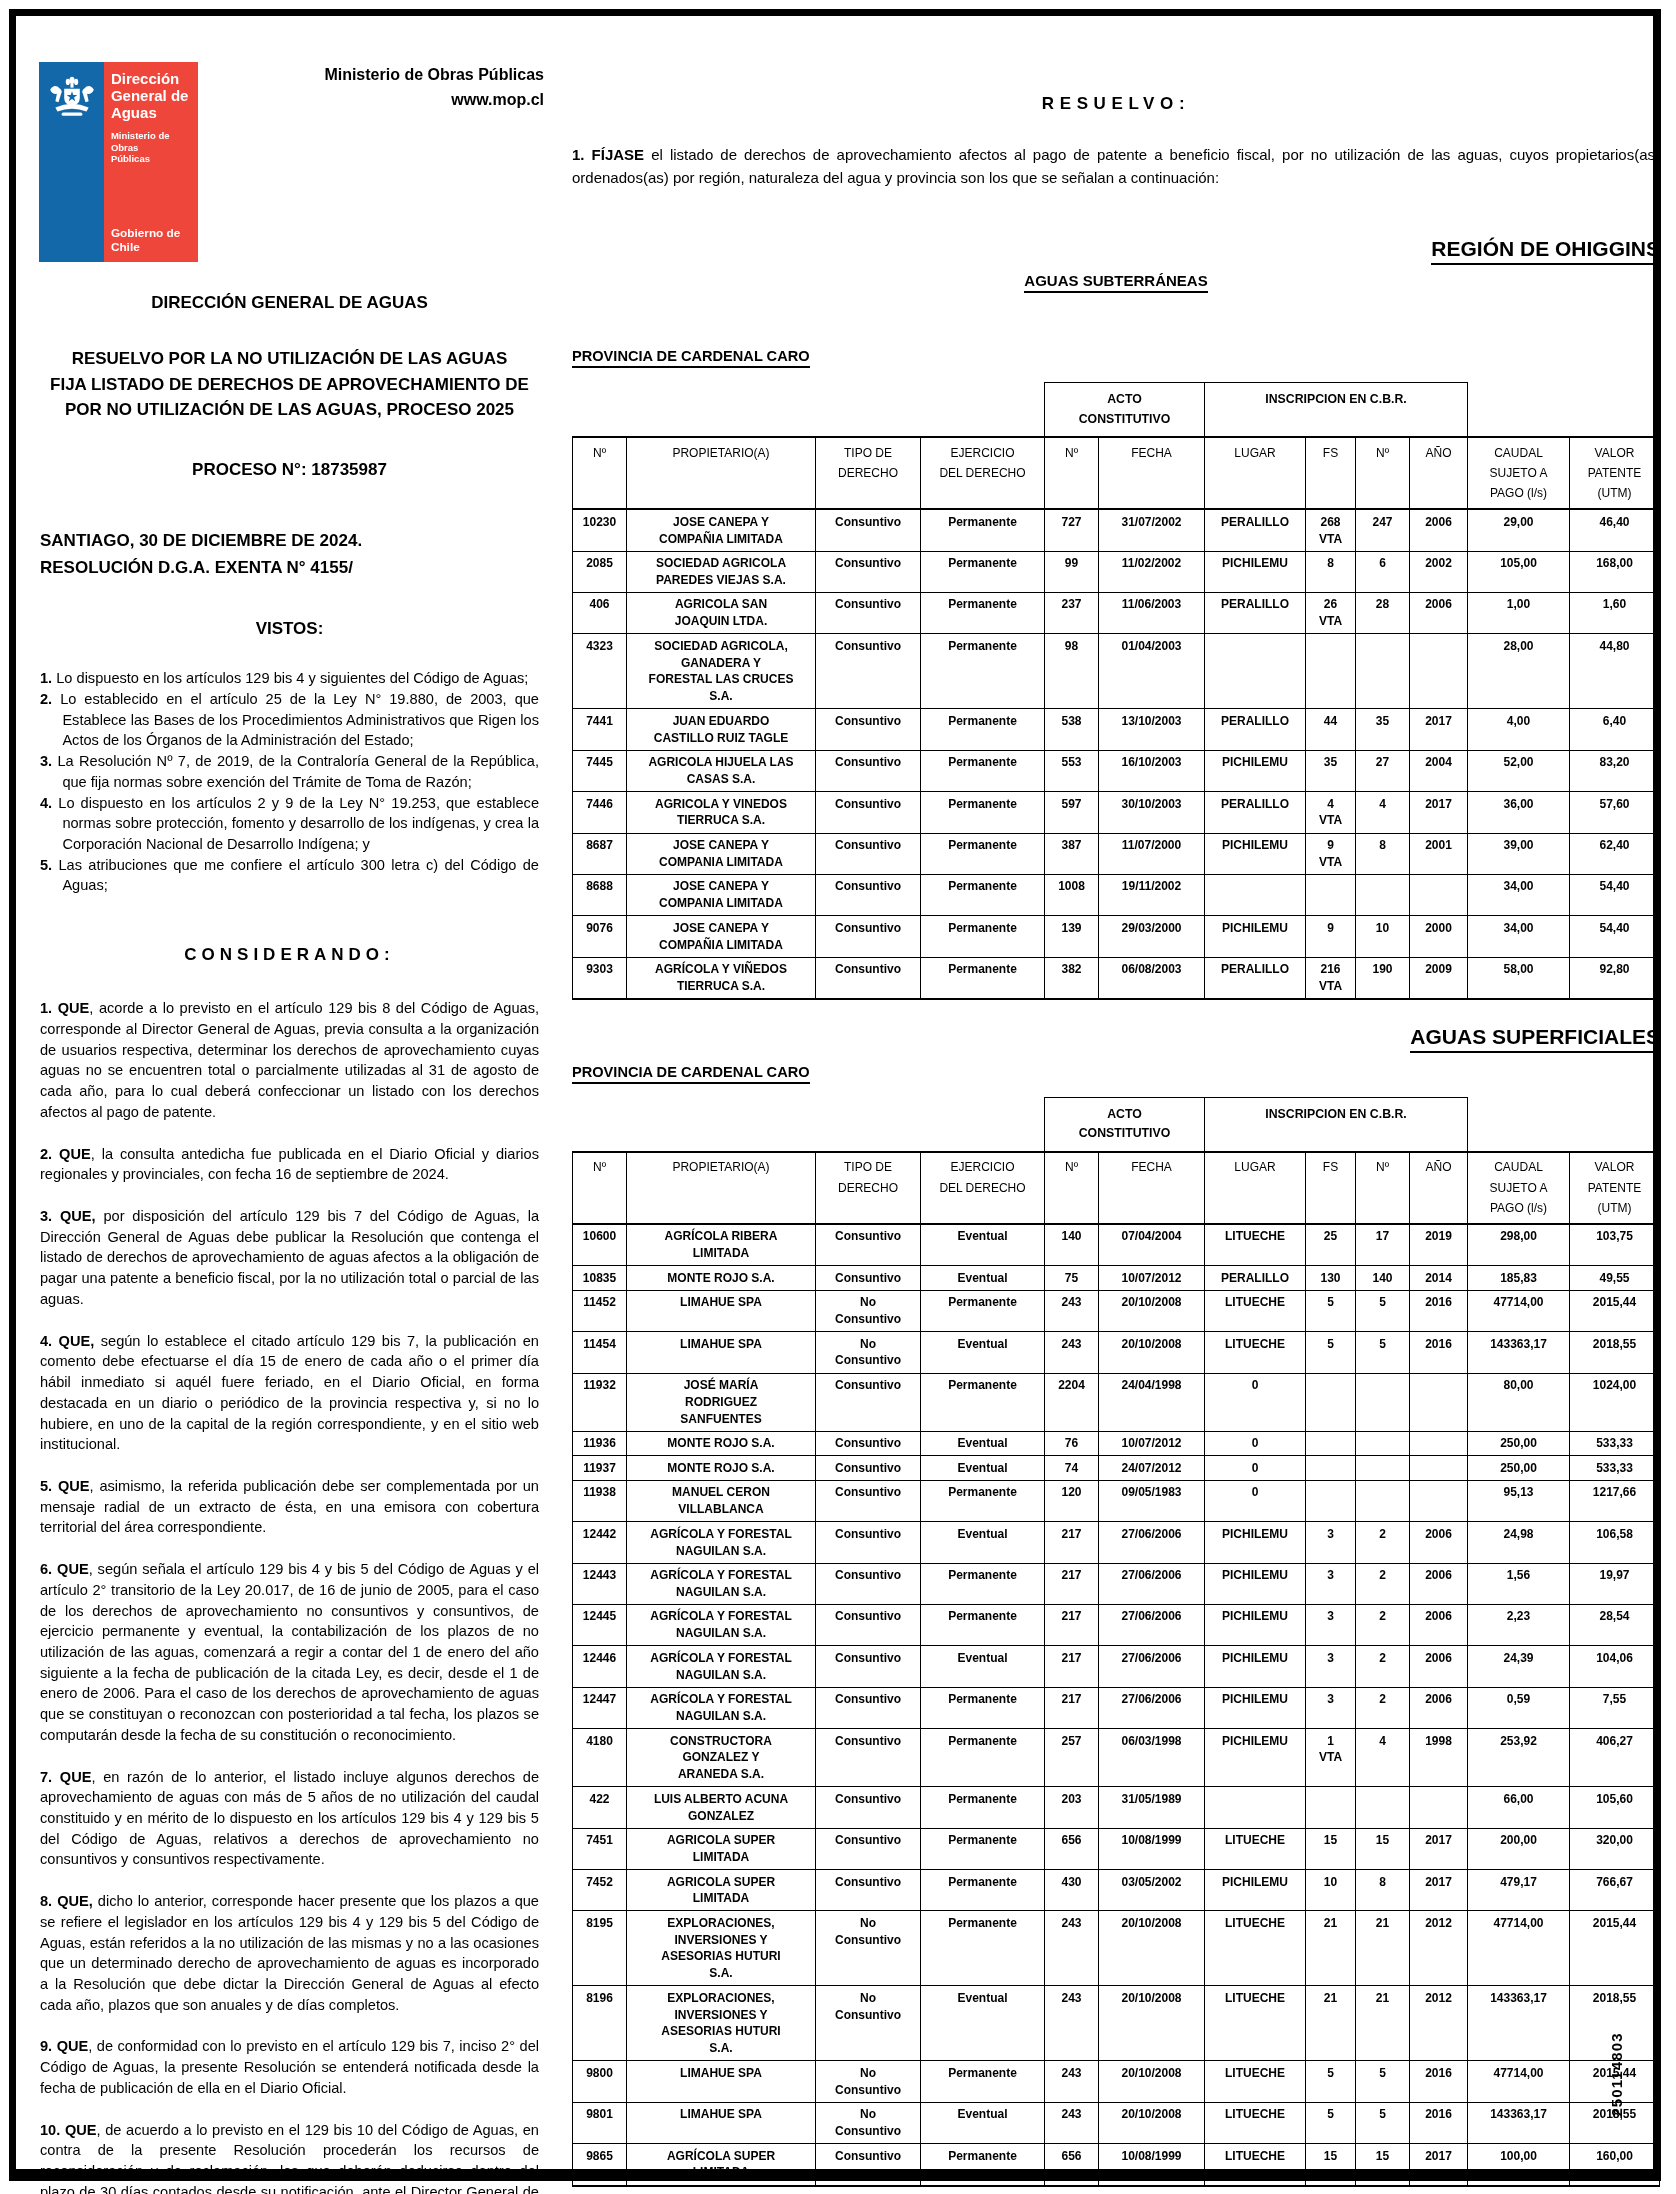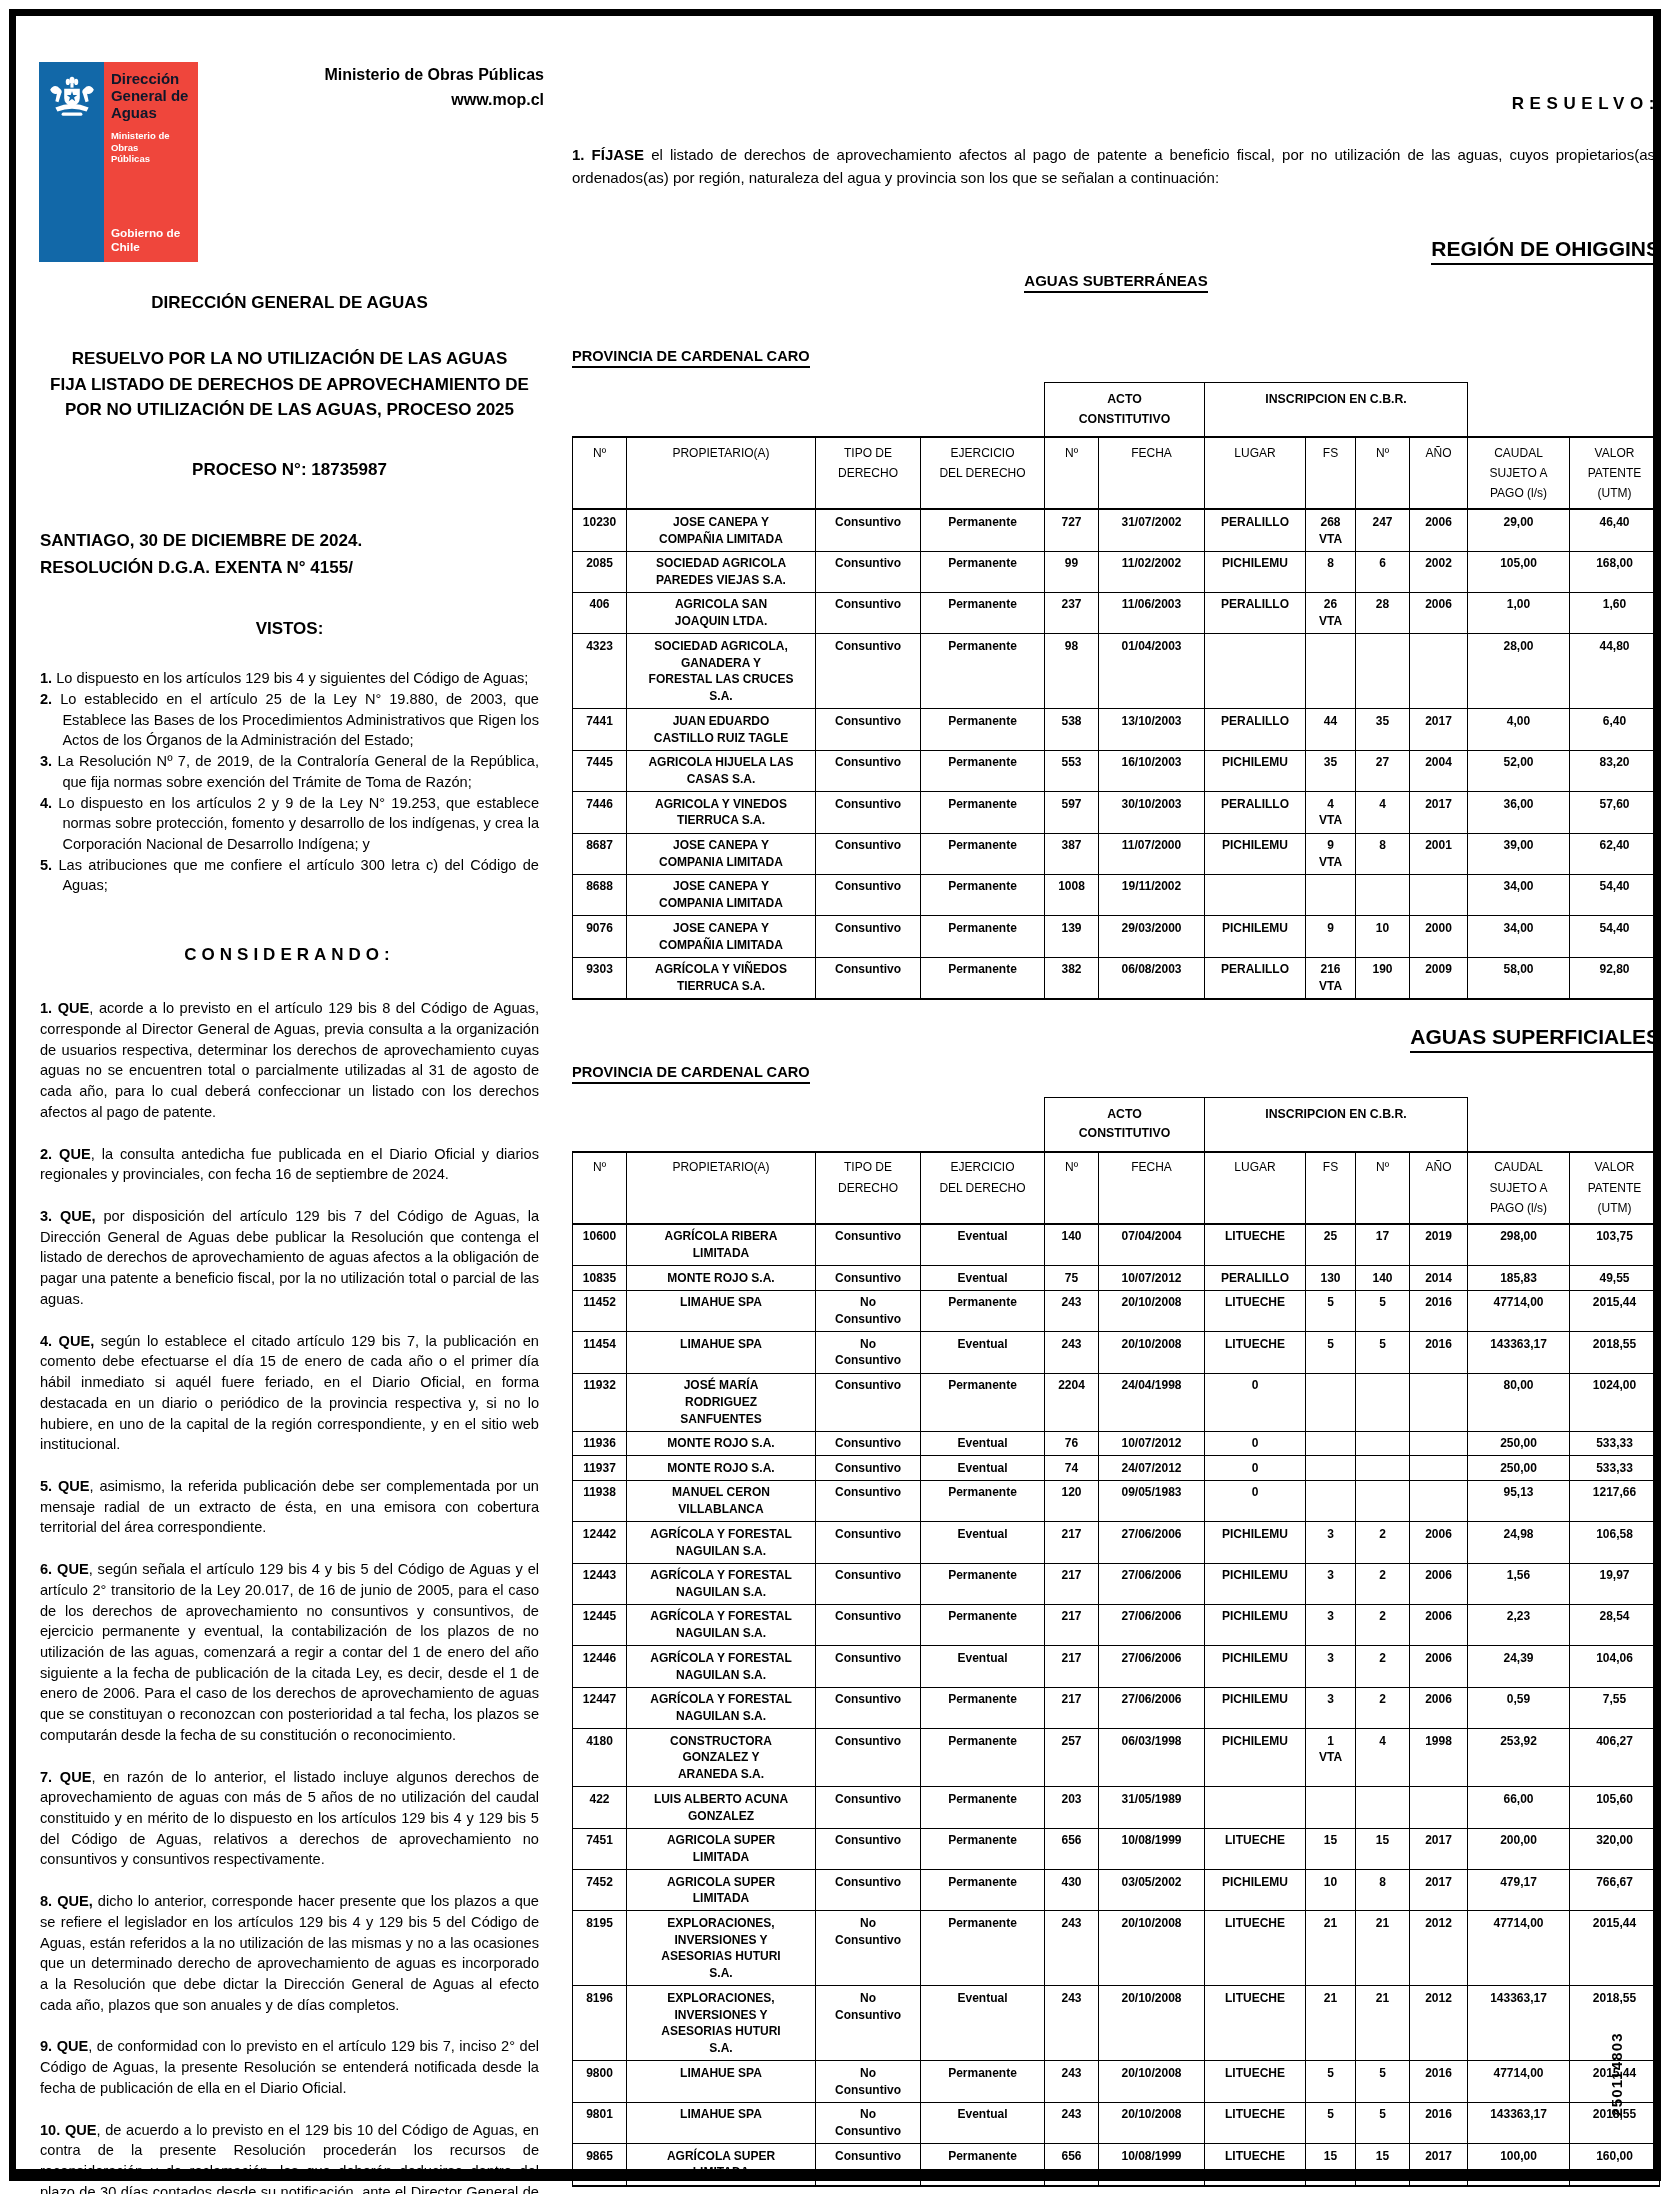--- a/index.html
+++ b/index.html
@@ -5,40 +5,40 @@
   html,body{margin:0;padding:0;background:#888;}
   .page{position:relative;width:1677px;height:2194px;background:#ffffff;
         font-family:"Liberation Sans",sans-serif;color:#000;overflow:hidden;}
   .frame{position:absolute;left:9px;top:9px;width:1652px;height:2172px;
          border:7.3px solid #000;border-bottom-width:12.3px;border-right-width:8.4px;box-sizing:border-box;}
 
   
   .logo{position:absolute;left:39px;top:62px;width:159px;height:200px;display:flex;}
   .logo-blue{width:41%;height:100%;display:flex;justify-content:center;}
   .logo-red{width:59%;height:100%;position:relative;box-sizing:border-box;padding:9px 6.7px;}
-  .logo-org{color:#0f172a;font-weight:bold;font-size:15px;line-height:1.12;}
+  .logo-org{color:#ffffff;font-weight:bold;font-size:15px;line-height:1.12;}
   .logo-min{color:#fff;font-weight:bold;font-size:9.5px;line-height:1.2;margin-top:9px;}
   .logo-gob{position:absolute;left:6.7px;bottom:7.8px;color:#fff;font-weight:bold;font-size:11.8px;}
   .emblem{margin-top:12.3px;}
   .mop-head{position:absolute;left:291px;top:63px;width:253px;text-align:right;
             font-weight:bold;font-size:16px;line-height:1.55;}
 
   
   .leftcol{position:absolute;left:40px;top:291px;width:499px;font-size:14.6px;line-height:1.42;}
   .rightcol{position:absolute;left:572px;top:94px;width:1088px;}
   .doc-title{font-size:17px;font-weight:bold;text-align:center;margin:0 0 31px 0;}
   .doc-subtitle{font-size:17px;font-weight:bold;text-align:center;line-height:1.5;margin:0 0 35px 0;}
   .proceso{font-size:17px;font-weight:bold;text-align:center;margin:0 0 45px 0;}
   .dateline{font-size:17px;font-weight:bold;line-height:1.6;margin:0 0 36px 0;}
   .sec-head{font-size:17px;font-weight:bold;text-align:center;margin:0 0 27px 0;}
   .sec-head.spread{letter-spacing:5px;margin:47px 0 31px 0;}
   .vitem{margin:0;text-align:justify;padding-left:22.4px;text-indent:-22.4px;}
   .citem{margin:0 0 21px 0;text-align:justify;}
 
-  .resuelvo{font-size:17px;font-weight:bold;text-align:right;letter-spacing:5.6px;margin:0 0 30px 0;}
+  .resuelvo{font-size:17px;font-weight:bold;text-align:center;letter-spacing:5.6px;margin:0 0 30px 0;}
   .fijase{font-size:15px;line-height:1.5;text-align:justify;margin:0 0 48px 0;}
   .u{display:inline-block;border-bottom:2.2px solid #000;padding-bottom:1.7px;}
   .region-line{font-size:21px;font-weight:bold;text-align:right;margin:0 0 7.8px 0;}
   .region-line2{font-size:15px;font-weight:bold;text-align:center;margin:0 0 55px 0;}
   .prov{font-size:14.6px;font-weight:bold;margin:0 0 14.6px 0;}
   .gap-sup{margin-top:25px;margin-bottom:11.2px;}
   .prov2{margin-bottom:13.4px;}
 
   
   table.dga{border-collapse:collapse;table-layout:fixed;width:1088px;

